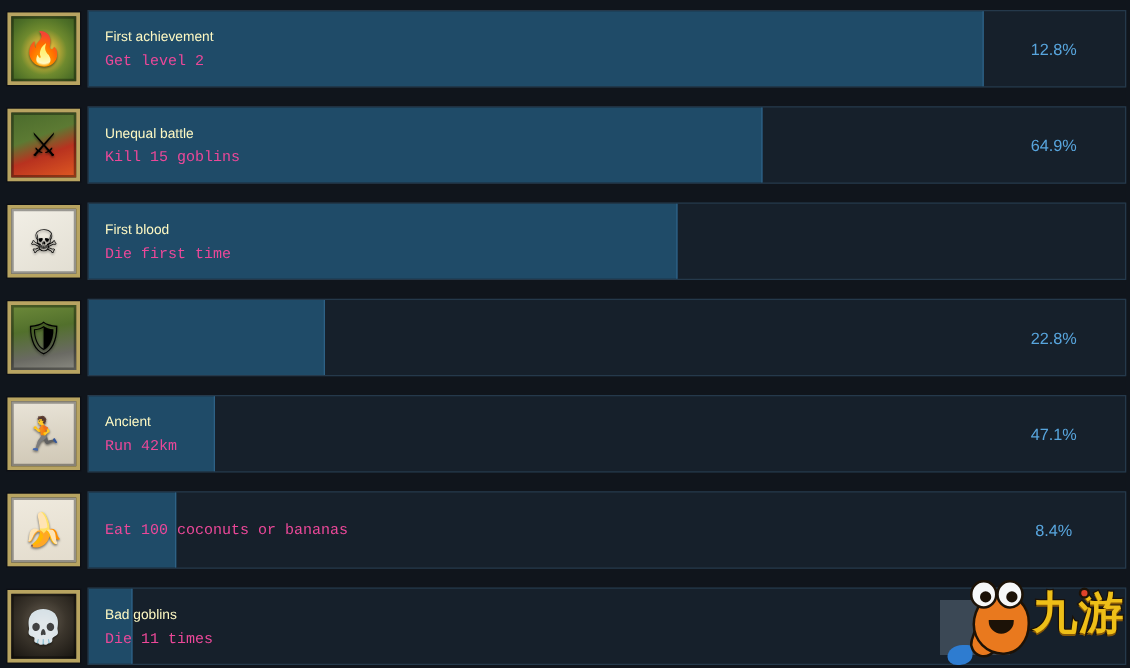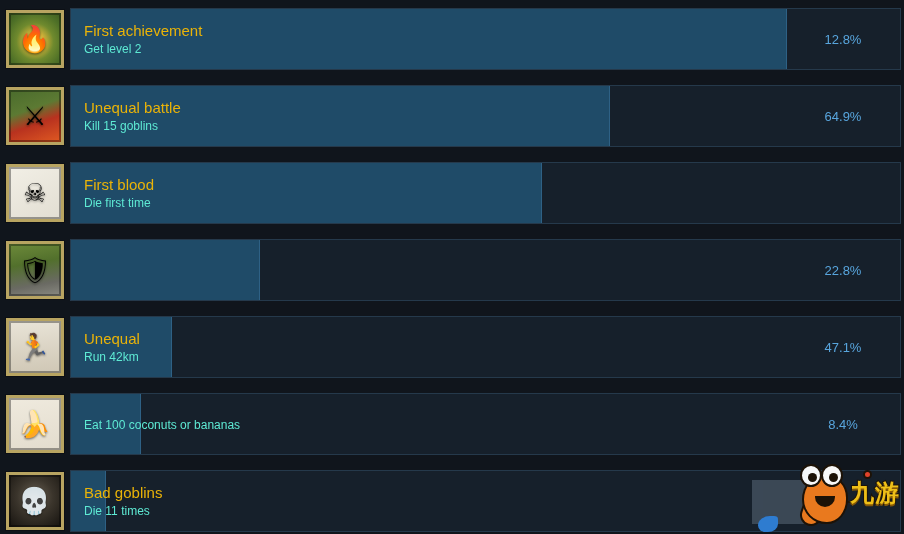--- a/index.html
+++ b/index.html
@@ -107,32 +107,33 @@
   .bar-text {
     position: absolute;
     left: 13px;
     top: 50%;
     transform: translateY(-50%);
     z-index: 2;
     pointer-events: none;
   }
 
   .ach-title {
-    font-size: 15px;
-    color: #eab308;
+    font-size: 11px;
+    color: #fef9c3;
     line-height: 19px;
     white-space: nowrap;
   }
 
   .ach-desc {
     font-size: 12px;
-    color: #5eead4;
+    color: #ec4899;
     line-height: 16px;
     margin-top: 1px;
     white-space: nowrap;
+    font-family: Liberation Mono, monospace;
   }
 
   .pct-cell {
     position: absolute;
     right: 0;
     top: 0;
     height: 62px;
     width: 114px;
     display: flex;
     align-items: center;
@@ -212,29 +213,29 @@
   .wm-mouth {
     position: absolute;
     left: 21px;
     top: 36px;
     width: 20px;
     height: 11px;
     background: #1d1206;
     border-radius: 0 0 12px 12px;
   }
   .wm-word {
-    font-size: 24px;
+    font-size: 36px;
     font-weight: bold;
     letter-spacing: 1px;
     color: #f5c518;
     -webkit-text-stroke: 2px #1d1206;
     paint-order: stroke fill;
     text-shadow: 0 2px 0 #8a5a06;
     line-height: 1;
-    font-family: Liberation Sans, sans-serif;
+    font-family: Liberation Mono, monospace;
   }
   .wm-dot {
     position: absolute;
     right: 28px;
     top: 16px;
     width: 9px;
     height: 9px;
     background: #e8442a;
     border: 2px solid #1d1206;
     border-radius: 50%;
@@ -343,21 +344,21 @@
         <div class="ach-icon">
           <div class="art art-marathon">
             <span class="glyph">🏃</span>
           </div>
         </div>
       </div>
       <div class="bar-cell">
         <div class="bar-track">
           <div class="bar-fill" style="width: 100.551px;"></div>
           <div class="bar-text">
-            <div class="ach-title">Unequal</div>
+            <div class="ach-title">Ancient</div>
             <div class="ach-desc">Run 42km</div>
           </div>
           <div class="pct-cell">
             <span class="pct-value">47.1%</span>
           </div>
         </div>
       </div>
     </div>
     <div class="achievement-row">
       <div class="icon-cell">

